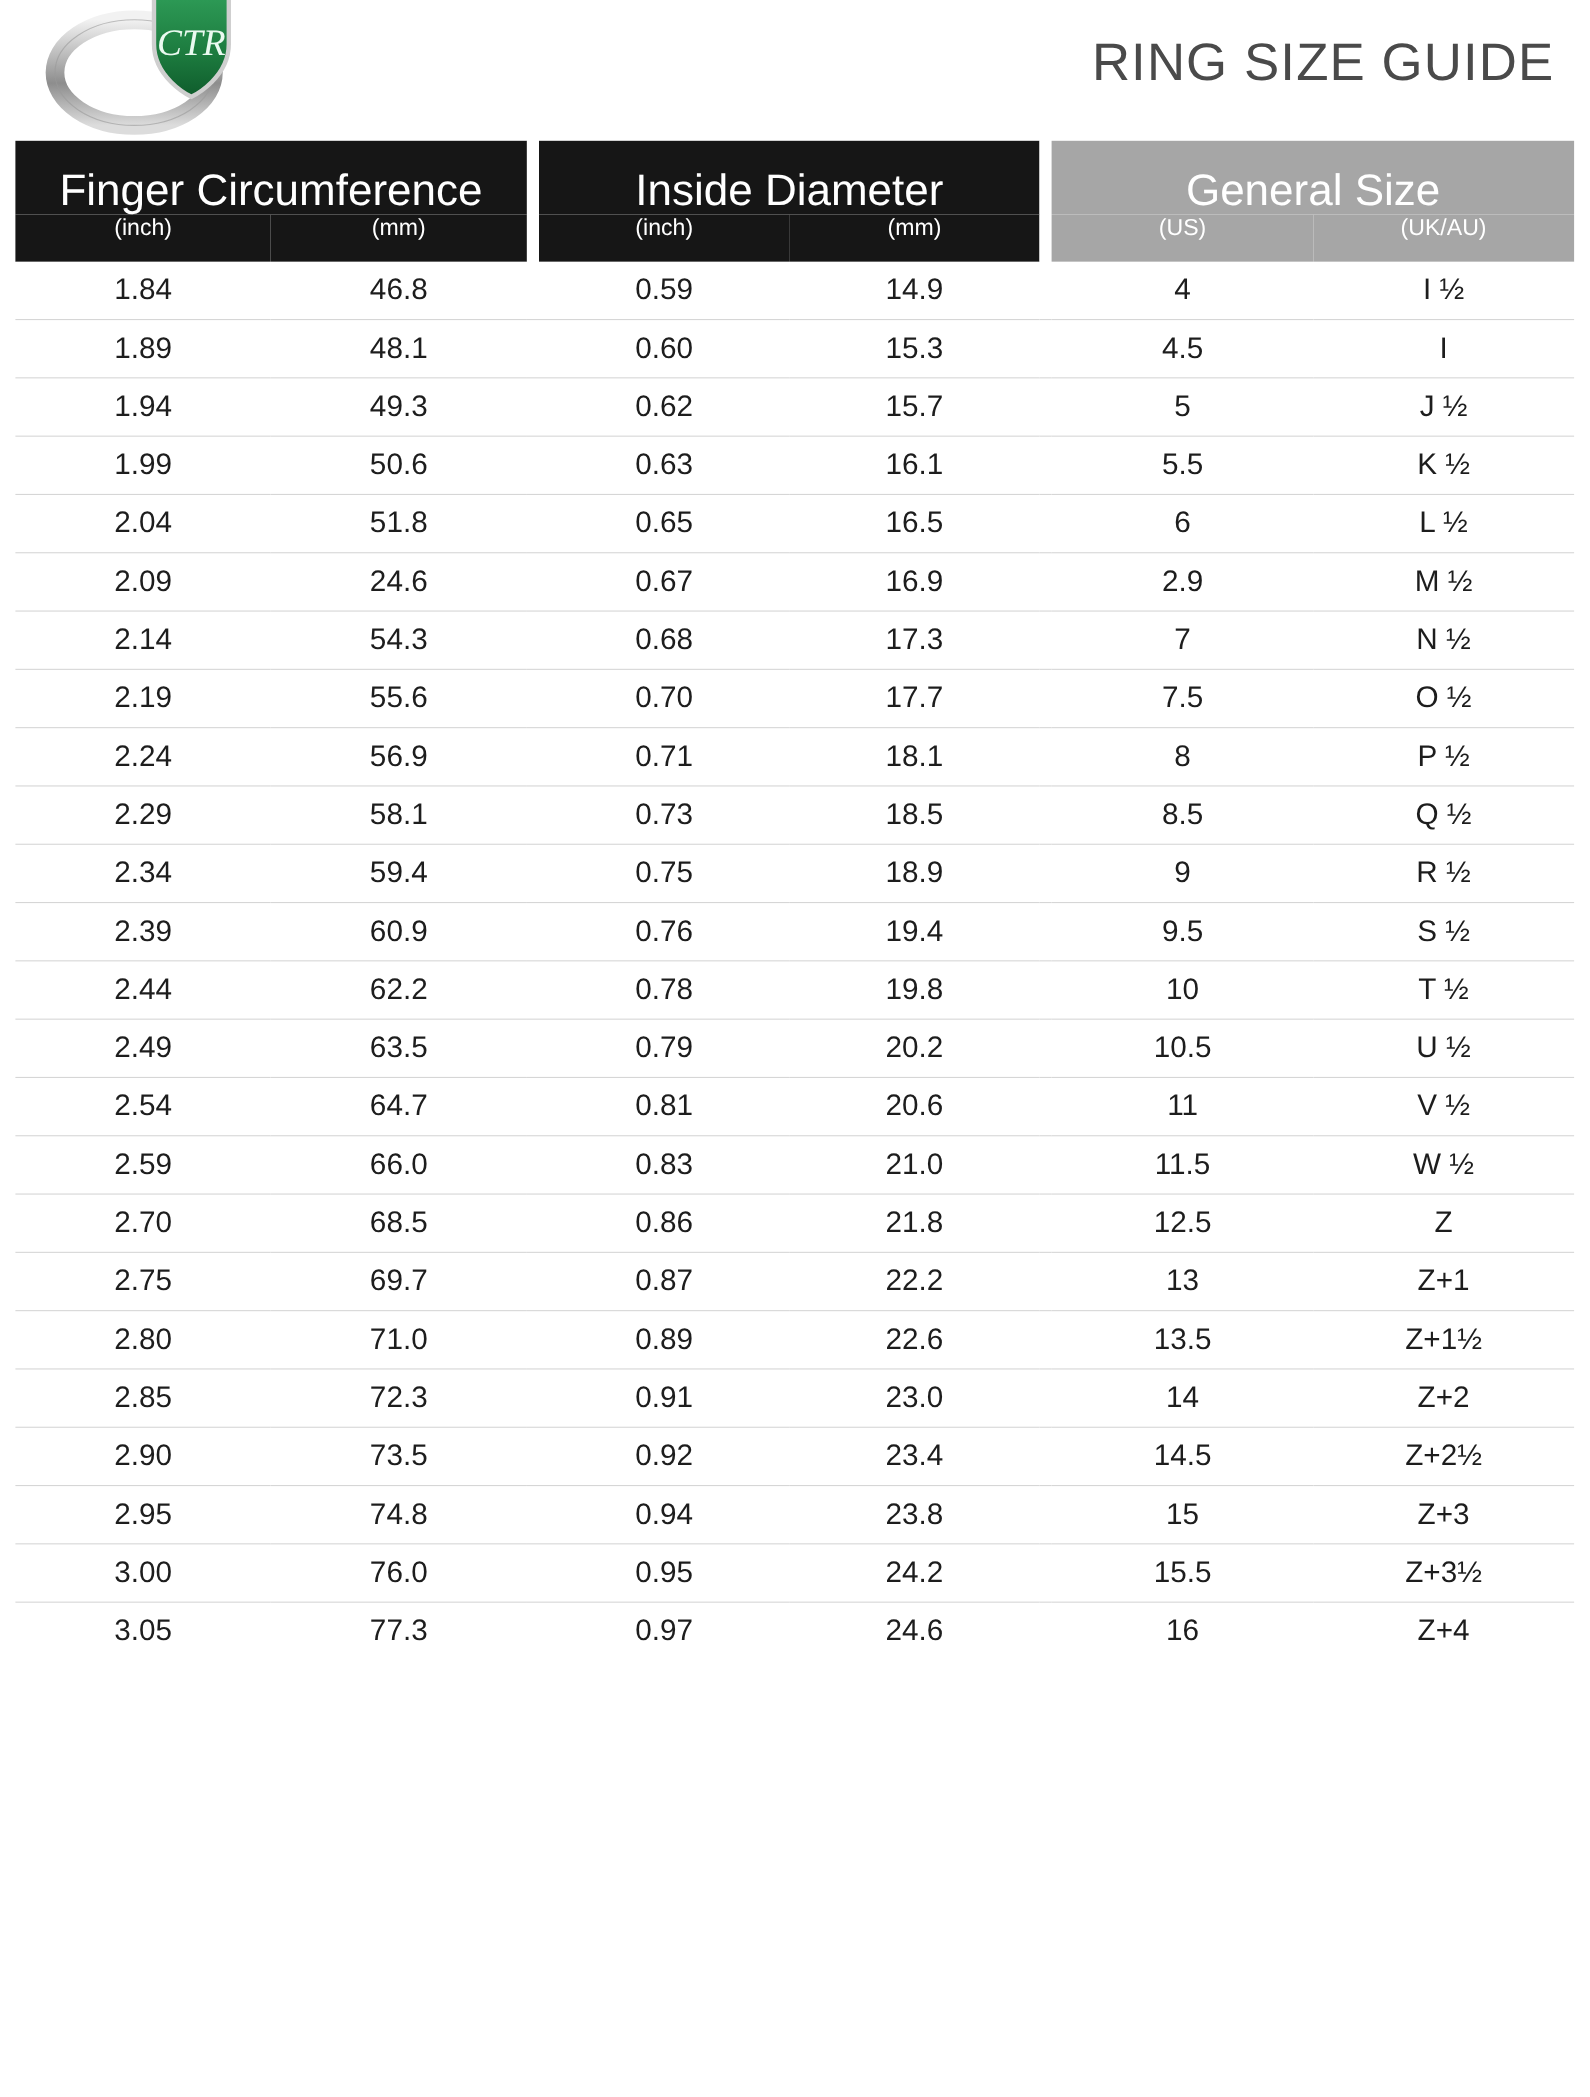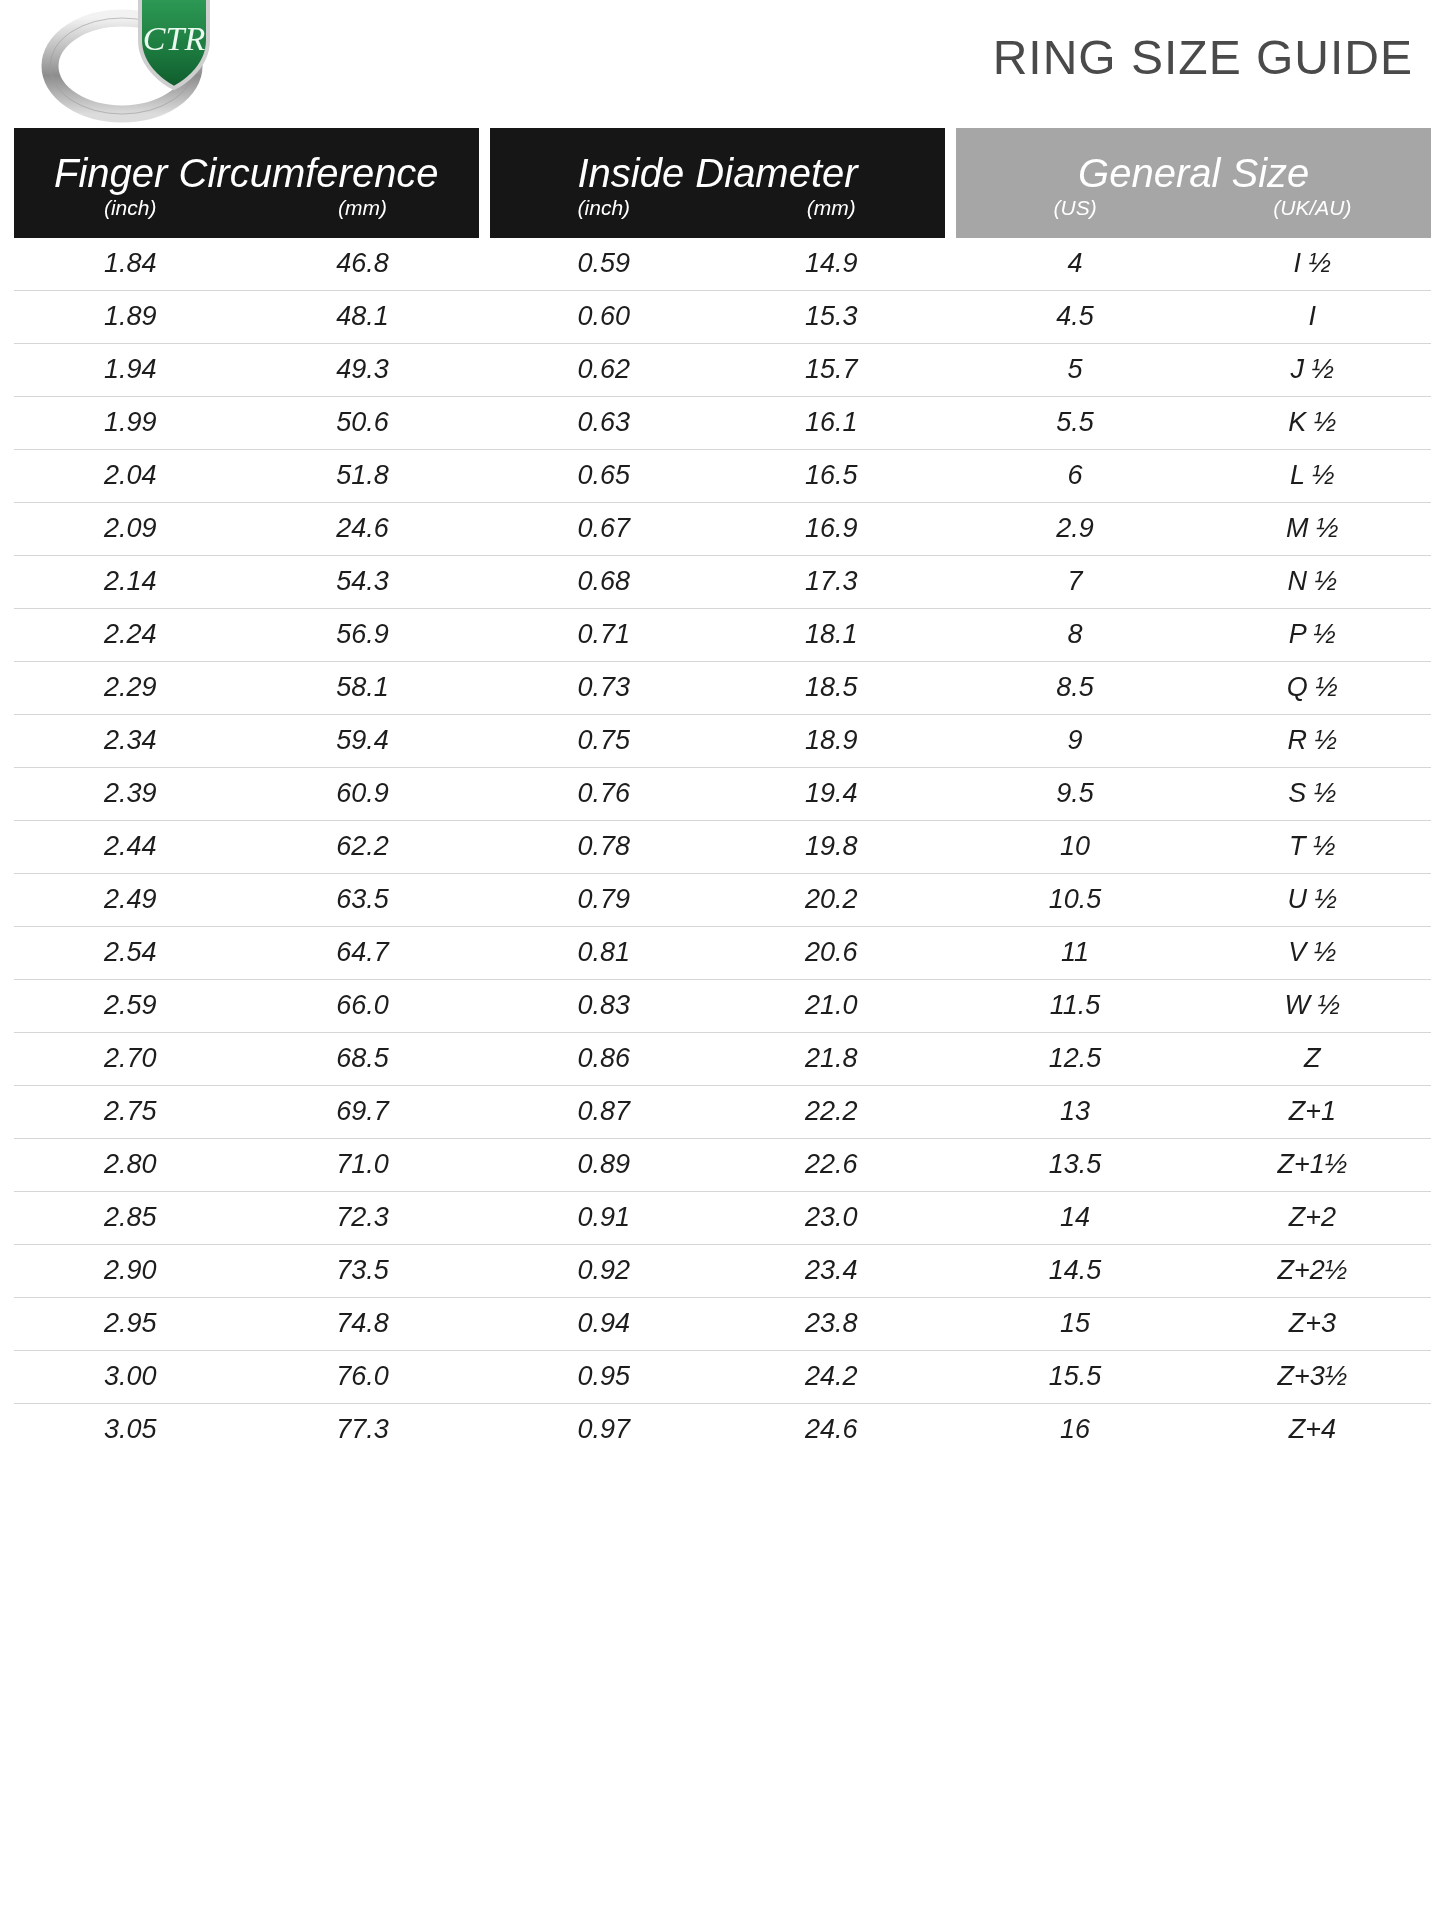--- a/index.html
+++ b/index.html
@@ -47,21 +47,20 @@
     font-weight: 400;
     white-space: nowrap;
     padding-right: 12px;
     line-height: 1;
   }
 
   
   .table-wrap {
     padding: 12px 14px;
     box-sizing: border-box;
-    font-style: italic;
   }
   table.size-table {
     width: 100%;
     border-collapse: collapse;
     table-layout: fixed;
   }
 
   
   .grp {
     color: #ffffff;
@@ -243,20 +242,30 @@
             <td>2.14</td>
             <td>54.3</td>
             <td class="sep-col"></td>
             <td>0.68</td>
             <td>17.3</td>
             <td class="sep-col"></td>
             <td>7</td>
             <td>N ½</td>
           </tr>
           <tr>
+            <td>2.19</td>
+            <td>55.6</td>
+            <td class="sep-col"></td>
+            <td>0.70</td>
+            <td>17.7</td>
+            <td class="sep-col"></td>
+            <td>7.5</td>
+            <td>O ½</td>
+          </tr>
+          <tr>
             <td>2.24</td>
             <td>56.9</td>
             <td class="sep-col"></td>
             <td>0.71</td>
             <td>18.1</td>
             <td class="sep-col"></td>
             <td>8</td>
             <td>P ½</td>
           </tr>
           <tr>

